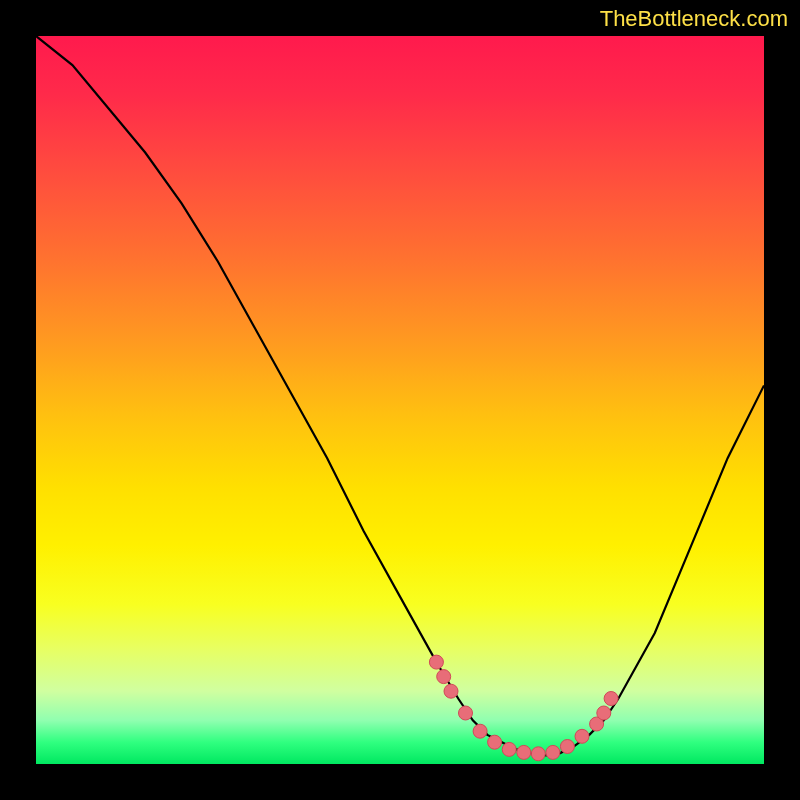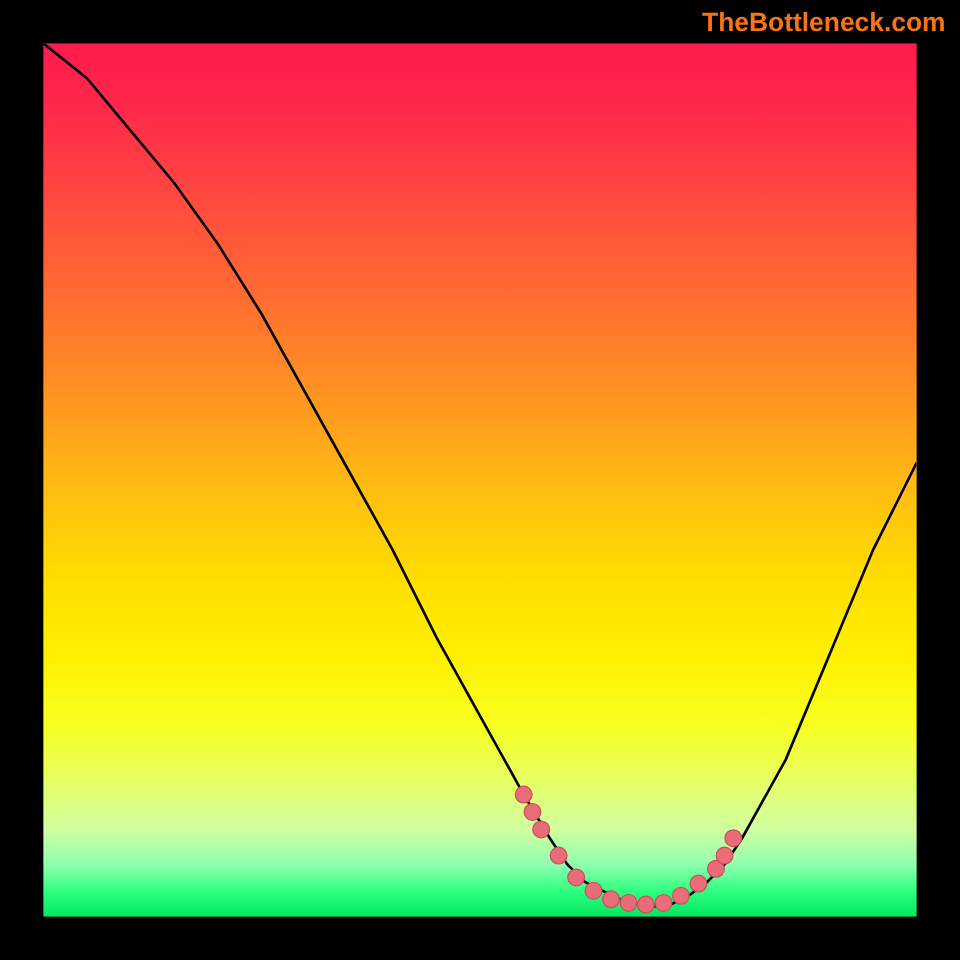--- a/index.html
+++ b/index.html
@@ -8,23 +8,23 @@
     height: 800px;
     background: #000;
     position: relative;
     overflow: hidden;
     font-family: Arial, sans-serif;
   }
   .watermark {
     position: absolute;
     top: 6px;
     right: 12px;
-    color: #f97316;
+    color: #fde047;
     font-size: 22px;
-    font-weight: 700;
+    font-weight: 400;
     z-index: 10;
   }
   .plot-area {
     position: absolute;
     left: 36px;
     top: 36px;
     width: 728px;
     height: 728px;
     overflow: hidden;
   }

